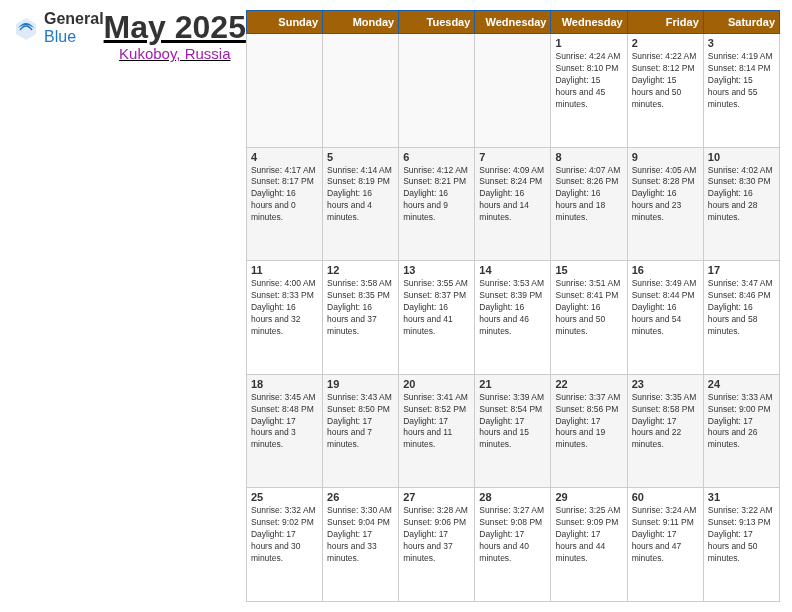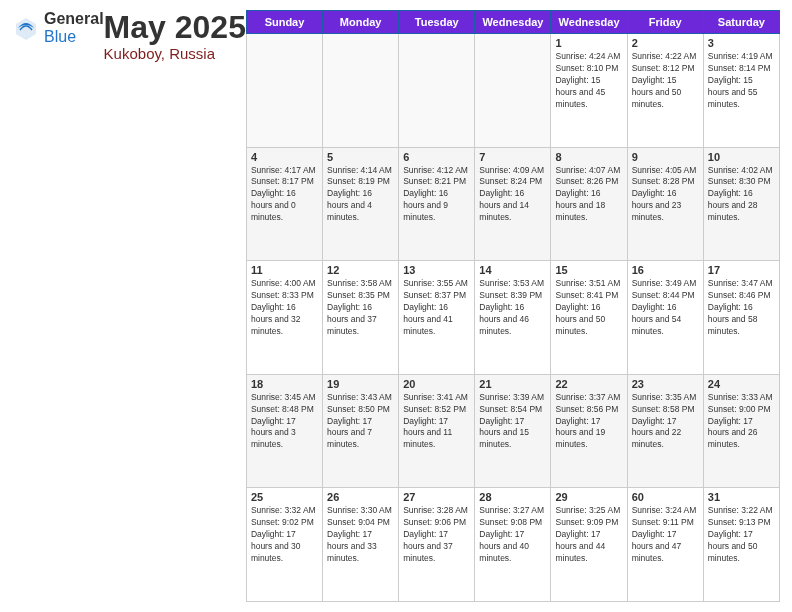--- a/index.html
+++ b/index.html
@@ -41,46 +41,47 @@
     .logo-blue {
       font-size: 16px;
       font-weight: normal;
       color: #2176cc;
     }
     .logo-icon {
       width: 28px;
       height: 28px;
     }
     .title-block {
-      text-align: left;
+      text-align: center;
+      text-decoration: underline;
     }
     .title-month {
       font-size: 32px;
       font-weight: bold;
       color: #333;
       line-height: 1.1;
     }
     .title-location {
       font-size: 15px;
-      color: #7f1d1d;
+      color: #a21caf;
     }
     .calendar {
       flex: 1;
       border: 1px solid #ccc;
       border-collapse: collapse;
       width: 100%;
       table-layout: fixed;
     }
     .calendar th {
-      background: #6d28d9;
+      background: #a16207;
       color: #fff;
       font-size: 11px;
       font-weight: bold;
       padding: 5px 4px;
-      text-align: center;
+      text-align: right;
       border: 1px solid #1a5fa8;
     }
     .calendar td {
       border: 1px solid #ccc;
       vertical-align: top;
       padding: 3px 4px;
       font-size: 9px;
       color: #333;
       background: #fff;
       height: 82px;

